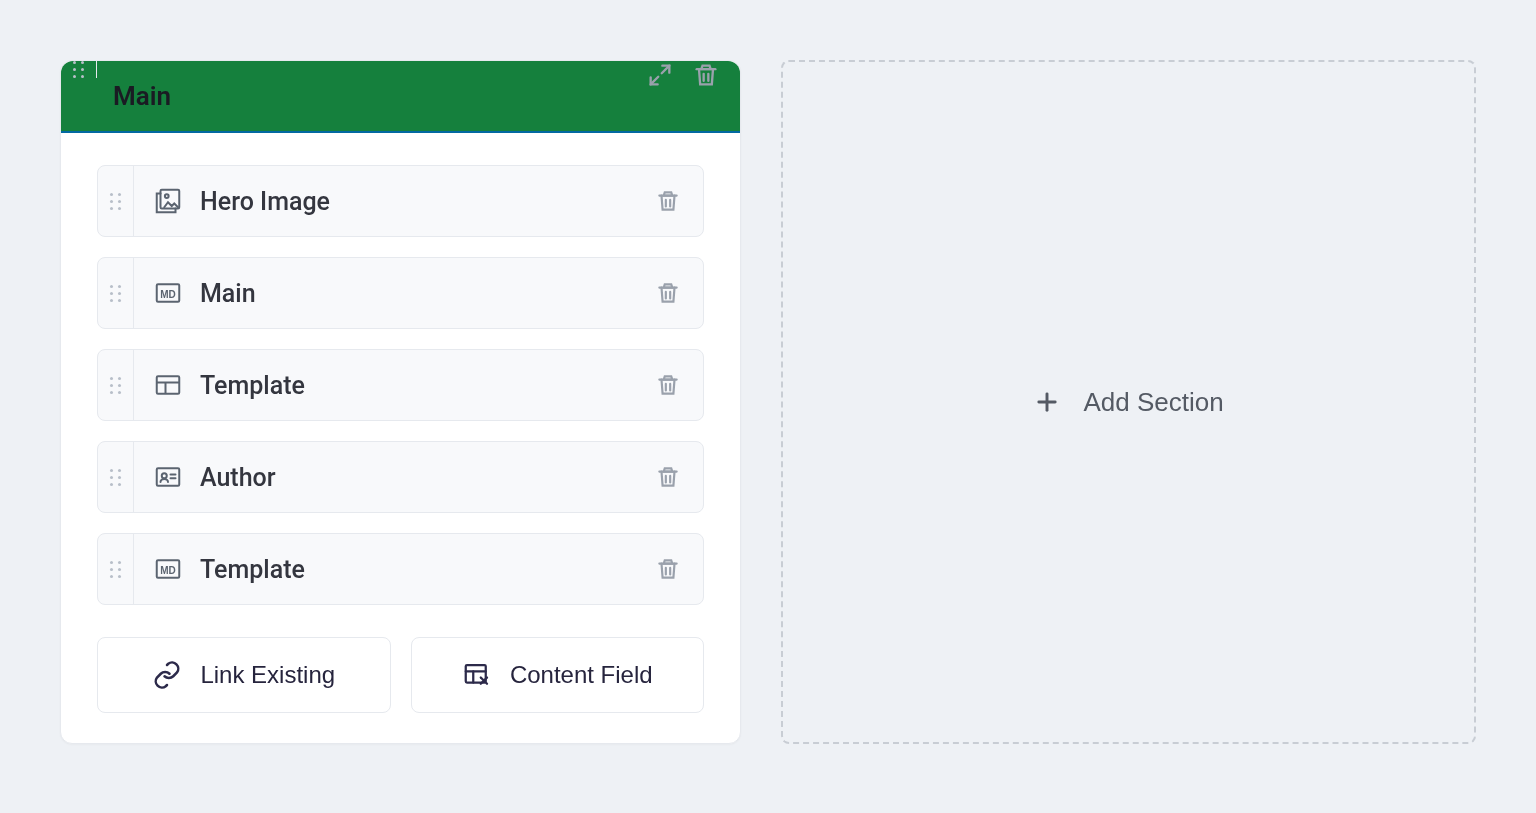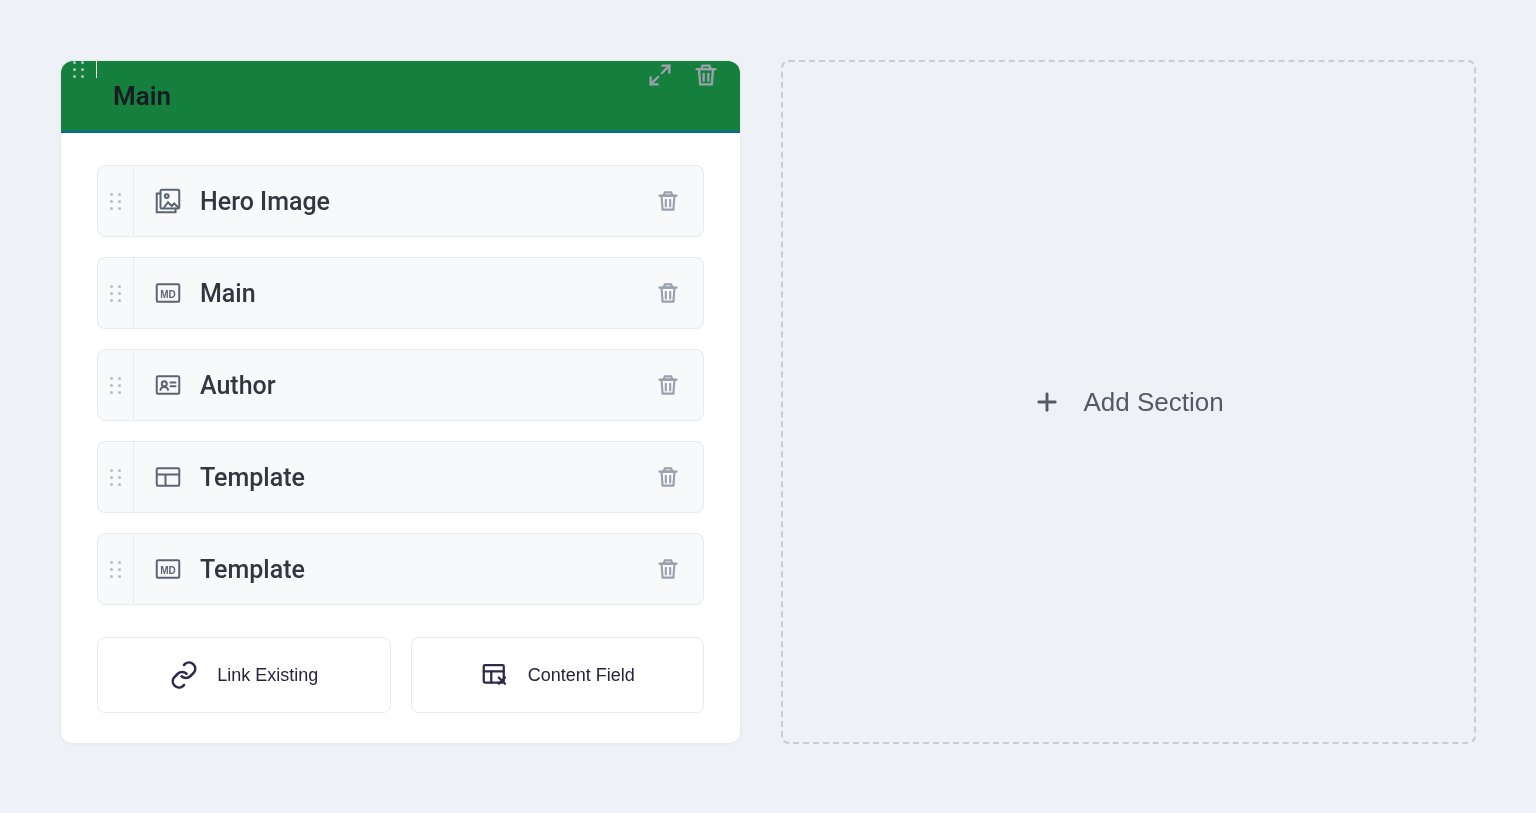--- a/index.html
+++ b/index.html
@@ -121,21 +121,21 @@
     flex:1;
     height:76px;
     background:#fff;
     border:1px solid #e6e9ee;
     border-radius:8px;
     display:flex;
     align-items:center;
     justify-content:center;
     gap:18px;
     cursor:pointer;
-    font-size:18px;
+    font-size:24px;
     font-weight:500;
     color:#26243d;
   }
   .footer-btn svg{color:#2c2a4a}
 
   
   .add-section{
     flex:1;
     align-self:stretch;
     min-height:663px;
@@ -273,61 +273,61 @@
               <span></span>
               <span></span>
               <span></span>
               <span></span>
               <span></span>
               <span></span>
             </span>
         </div>
         <div class="field-main">
           <span class="field-icon">
+            <svg width="30" height="30" viewBox="0 0 24 24" fill="none" stroke="currentColor" stroke-width="1.6">
+                <rect x="3" y="5" width="18" height="14" rx="1"></rect>
+                <path d="M3 10h18"></path>
+                <path d="M10 10v9"></path>
+              </svg>
+          </span>
+          <span class="field-label">Template</span>
+        </div>
+        <button class="field-trash">
+          <svg width="26" height="26" viewBox="0 0 24 24" fill="none" stroke="currentColor" stroke-width="2" stroke-linecap="round">
+              <path d="M4 7h16"></path>
+              <path d="M9 4h6l1 3H8z"></path>
+              <path d="M6 7l1 13h10l1-13"></path>
+              <path d="M10 11v6"></path>
+              <path d="M14 11v6"></path>
+            </svg>
+        </button>
+      </div>
+
+      <div class="field-row">
+        <div class="field-drag">
+          <span class="dots">
+              <span></span>
+              <span></span>
+              <span></span>
+              <span></span>
+              <span></span>
+              <span></span>
+            </span>
+        </div>
+        <div class="field-main">
+          <span class="field-icon">
             <svg width="30" height="30" viewBox="0 0 24 24" fill="none" stroke="currentColor" stroke-width="1.6" stroke-linecap="round">
                 <rect x="3" y="5" width="18" height="14" rx="1"></rect>
                 <circle cx="9" cy="11" r="2"></circle>
                 <path d="M6 16c0-1.5 1.5-2.5 3-2.5s3 1 3 2.5"></path>
                 <path d="M14 10h4"></path>
                 <path d="M14 13h4"></path>
               </svg>
           </span>
           <span class="field-label">Author</span>
-        </div>
-        <button class="field-trash">
-          <svg width="26" height="26" viewBox="0 0 24 24" fill="none" stroke="currentColor" stroke-width="2" stroke-linecap="round">
-              <path d="M4 7h16"></path>
-              <path d="M9 4h6l1 3H8z"></path>
-              <path d="M6 7l1 13h10l1-13"></path>
-              <path d="M10 11v6"></path>
-              <path d="M14 11v6"></path>
-            </svg>
-        </button>
-      </div>
-
-      <div class="field-row">
-        <div class="field-drag">
-          <span class="dots">
-              <span></span>
-              <span></span>
-              <span></span>
-              <span></span>
-              <span></span>
-              <span></span>
-            </span>
-        </div>
-        <div class="field-main">
-          <span class="field-icon">
-            <svg width="30" height="30" viewBox="0 0 24 24" fill="none" stroke="currentColor" stroke-width="1.6">
-                <rect x="3" y="5" width="18" height="14" rx="1"></rect>
-                <path d="M3 10h18"></path>
-                <path d="M10 10v9"></path>
-              </svg>
-          </span>
-          <span class="field-label">Template</span>
         </div>
         <button class="field-trash">
           <svg width="26" height="26" viewBox="0 0 24 24" fill="none" stroke="currentColor" stroke-width="2" stroke-linecap="round">
               <path d="M4 7h16"></path>
               <path d="M9 4h6l1 3H8z"></path>
               <path d="M6 7l1 13h10l1-13"></path>
               <path d="M10 11v6"></path>
               <path d="M14 11v6"></path>
             </svg>
         </button>

